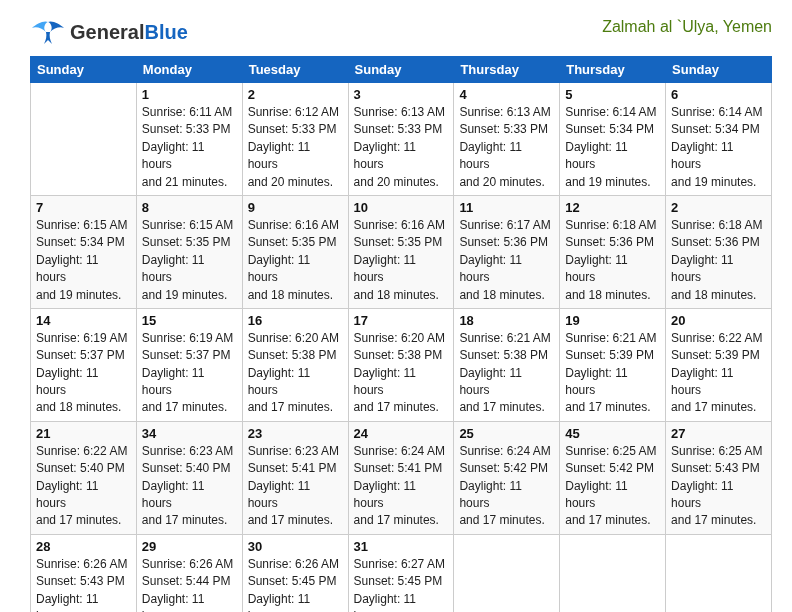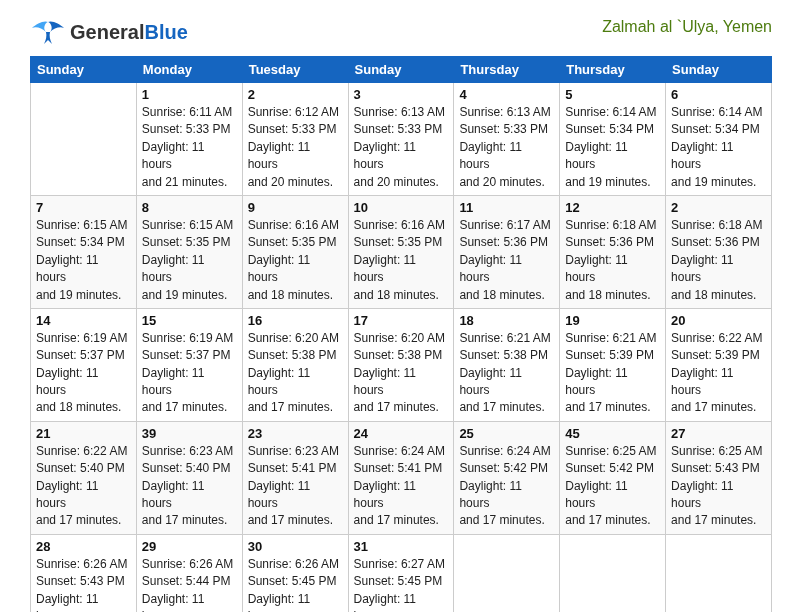--- a/index.html
+++ b/index.html
@@ -213,21 +213,21 @@
             <span class="day-num">20</span>
             <div class="cell-info">Sunrise: 6:22 AM<br>Sunset: 5:39 PM<br>Daylight: 11 hours<br>and 17 minutes.</div>
           </td>
         </tr>
         <tr class="row-alt">
           <td>
             <span class="day-num">21</span>
             <div class="cell-info">Sunrise: 6:22 AM<br>Sunset: 5:40 PM<br>Daylight: 11 hours<br>and 17 minutes.</div>
           </td>
           <td>
-            <span class="day-num">39</span>
+            <span class="day-num">34</span>
             <div class="cell-info">Sunrise: 6:23 AM<br>Sunset: 5:40 PM<br>Daylight: 11 hours<br>and 17 minutes.</div>
           </td>
           <td>
             <span class="day-num">23</span>
             <div class="cell-info">Sunrise: 6:23 AM<br>Sunset: 5:41 PM<br>Daylight: 11 hours<br>and 17 minutes.</div>
           </td>
           <td>
             <span class="day-num">24</span>
             <div class="cell-info">Sunrise: 6:24 AM<br>Sunset: 5:41 PM<br>Daylight: 11 hours<br>and 17 minutes.</div>
           </td>

